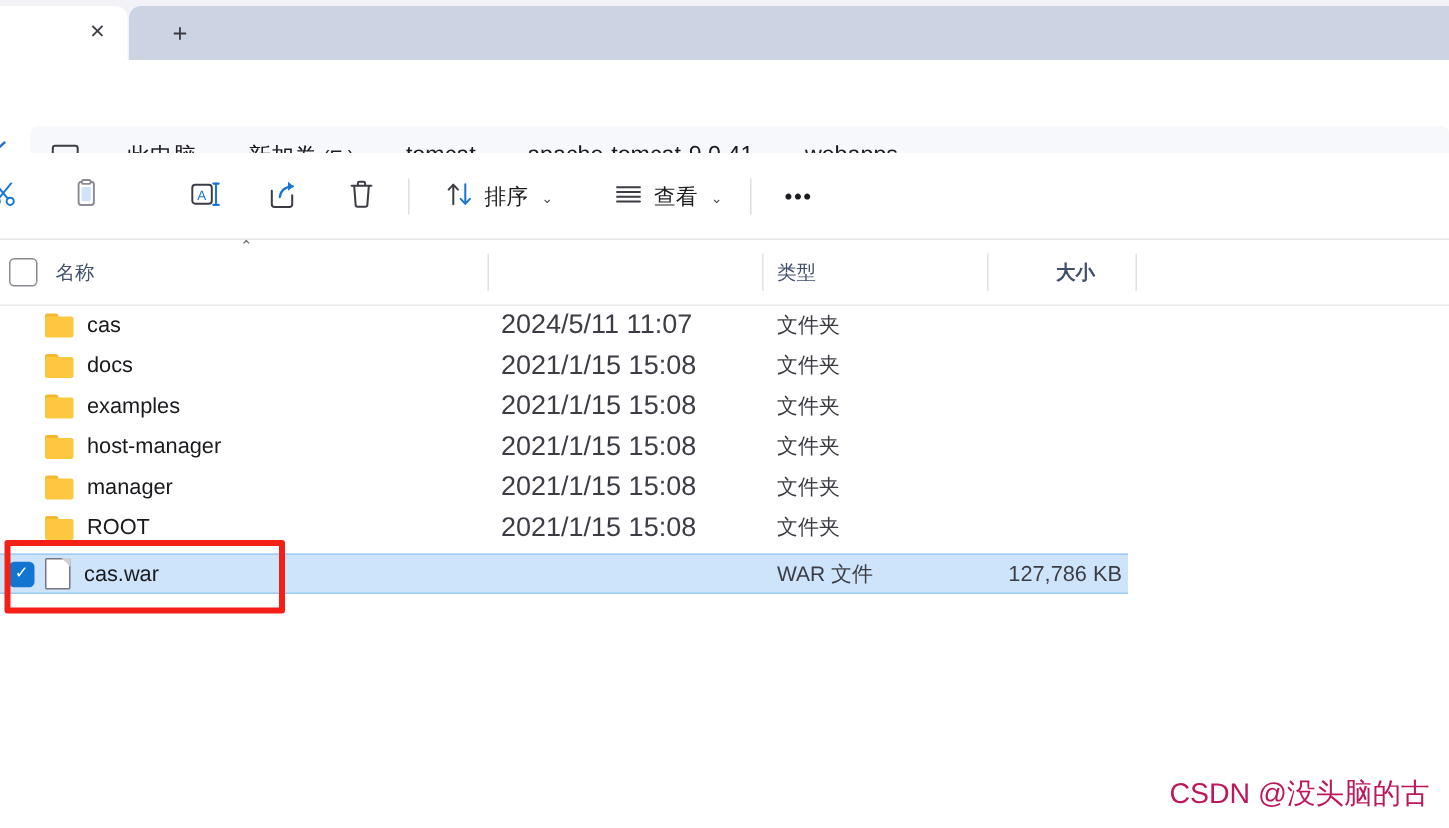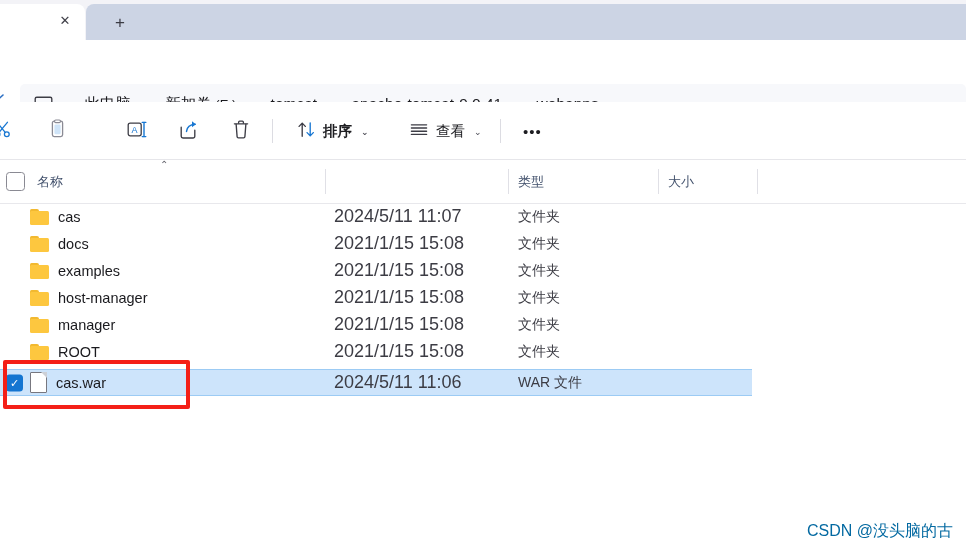--- a/index.html
+++ b/index.html
@@ -282,22 +282,22 @@
     width: 179px; height: 41px;
     border: 4px solid #f41f17;
     border-radius: 2px;
     pointer-events: none;
   }
 
   
   .watermark {
     position: absolute;
     right: 13px; bottom: 10px;
-    font-size: 16px;
-    color: #0369a1;
+    font-size: 19px;
+    color: #be185d;
     white-space: nowrap;
   }
 </style>
 </head>
 <body>
 
 <div class="tabstrip">
   <div class="tab-rest"></div>
   <div class="tab-active"></div>
   <div class="tab-close">✕</div>
@@ -381,21 +381,21 @@
       <svg width="20" height="21" viewBox="0 0 20 21" aria-hidden="true">
         <path d="M3.4 4.8 h13.2" stroke="#3c3c45" stroke-width="1.35" stroke-linecap="round"></path>
         <path d="M7.6 4.8 v-1.6 a1 1 0 0 1 1 -1 h2.8 a1 1 0 0 1 1 1 v1.6" fill="none" stroke="#3c3c45" stroke-width="1.3"></path>
         <path d="M5.1 4.8 L6.1 17.6 a1.3 1.3 0 0 0 1.3 1.2 h5.2 a1.3 1.3 0 0 0 1.3 -1.2 L14.9 4.8" fill="none" stroke="#3c3c45" stroke-width="1.35" stroke-linejoin="round"></path>
       </svg>
     </span>
   </div>
 
   <div class="cmd-sep" style="left:272px;"></div>
 
-  <div class="cmd-item" style="left:288px;font-weight:bold;">
+  <div class="cmd-item" style="left:288px;">
     <span>
       <svg width="19" height="19" viewBox="0 0 19 19" aria-hidden="true">
         <path d="M5.2 16.2 V3.4 M2.1 6.4 L5.2 3.1 L8.3 6.4" fill="none" stroke="#3c3c45" stroke-width="1.35" stroke-linecap="round" stroke-linejoin="round"></path>
         <path d="M13.2 2.8 V15.6 M10.1 12.6 L13.2 15.9 L16.3 12.6" fill="none" stroke="#1877d2" stroke-width="1.35" stroke-linecap="round" stroke-linejoin="round"></path>
       </svg>
     </span>
     <span>排序</span>
     <span class="chev-sm">⌄</span>
   </div>
 
@@ -415,21 +415,21 @@
 </div>
 
 <div class="colhead">
   <div class="col-div" style="left:325px;"></div>
   <div class="col-div" style="left:508px;"></div>
   <div class="col-div" style="left:658px;"></div>
   <div class="col-div" style="left:757px;"></div>
 
   <div class="colhead-cell" style="left:37px;">名称</div>
   <div class="colhead-cell" style="left:518px;">类型</div>
-  <div class="colhead-cell" style="left:668px;">大小</div>
+  <div class="colhead-cell" style="left:704px;font-weight:bold;">大小</div>
 </div>
 <div class="hdr-checkbox"></div>
 <div class="sort-caret">⌃</div>
 
 <div class="rows">
 
   <div class="row">
     <div class="cell-name">
       <span class="folder-ico"></span>
       <span>cas</span>
@@ -488,21 +488,21 @@
     <div class="cell-type">文件夹</div>
     <div class="cell-size"></div>
   </div>
 
   <div class="row selected" style="margin-top:4px;">
     <div class="row-checkbox">✓</div>
     <div class="cell-name">
       <span class="file-ico"></span>
       <span>cas.war</span>
     </div>
-    <div class="cell-date">2024/5/11 11:06</div>
     <div class="cell-type">WAR 文件</div>
+    <div class="cell-size">127,786 KB</div>
   </div>
 
 </div>
 
 <div class="redbox"></div>
 
 <div class="watermark">CSDN @没头脑的古</div>
 
 </body></html>

